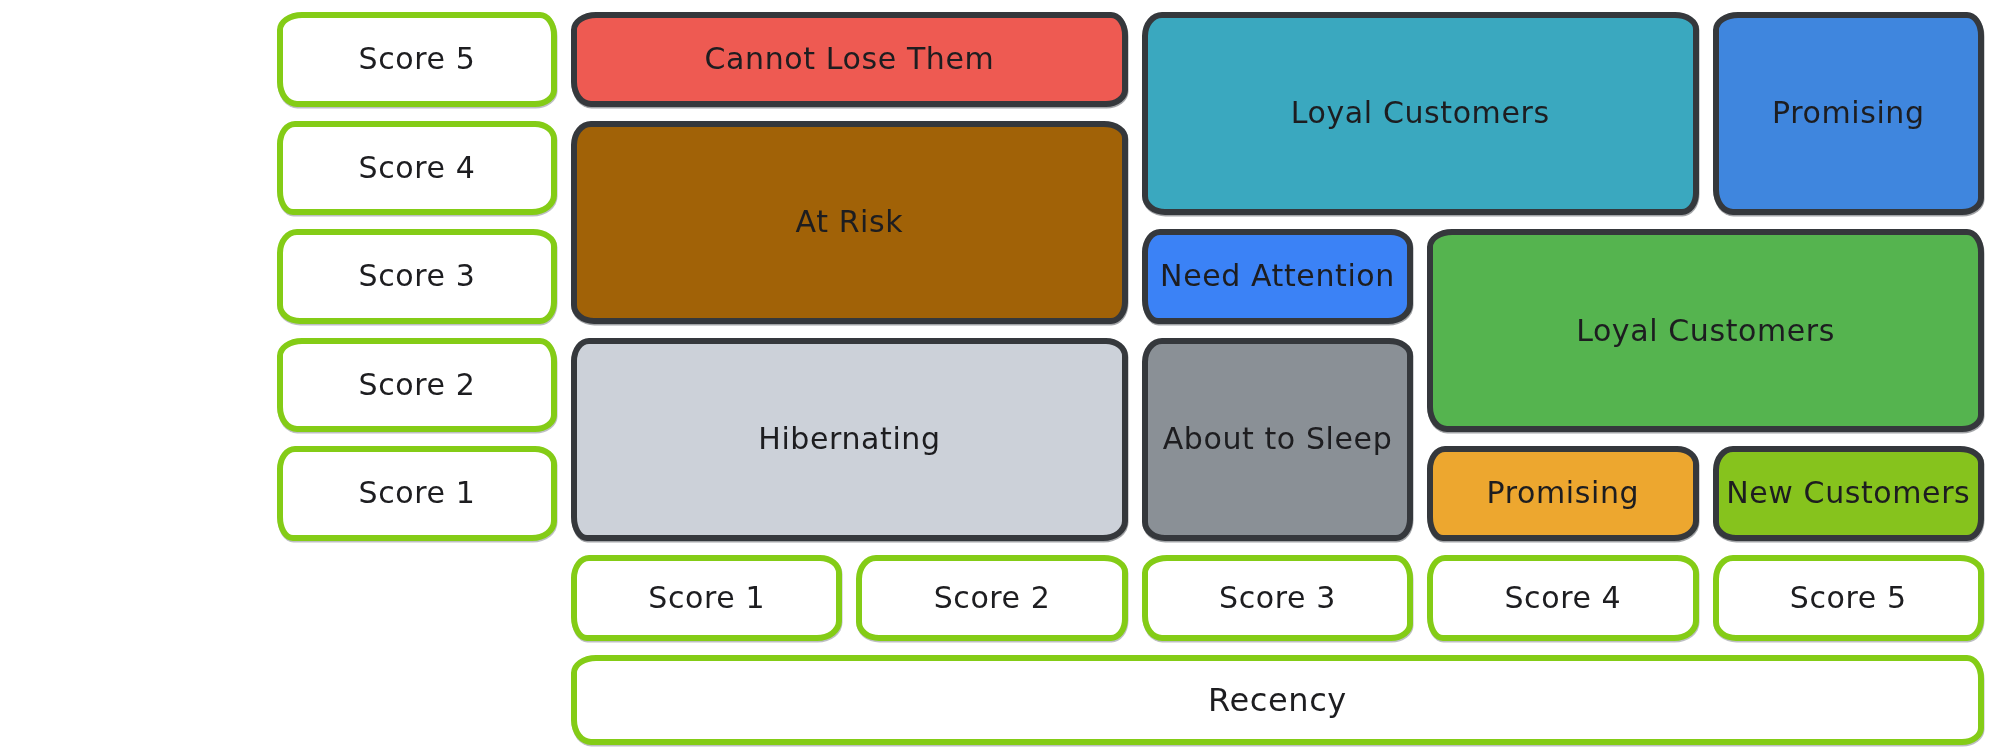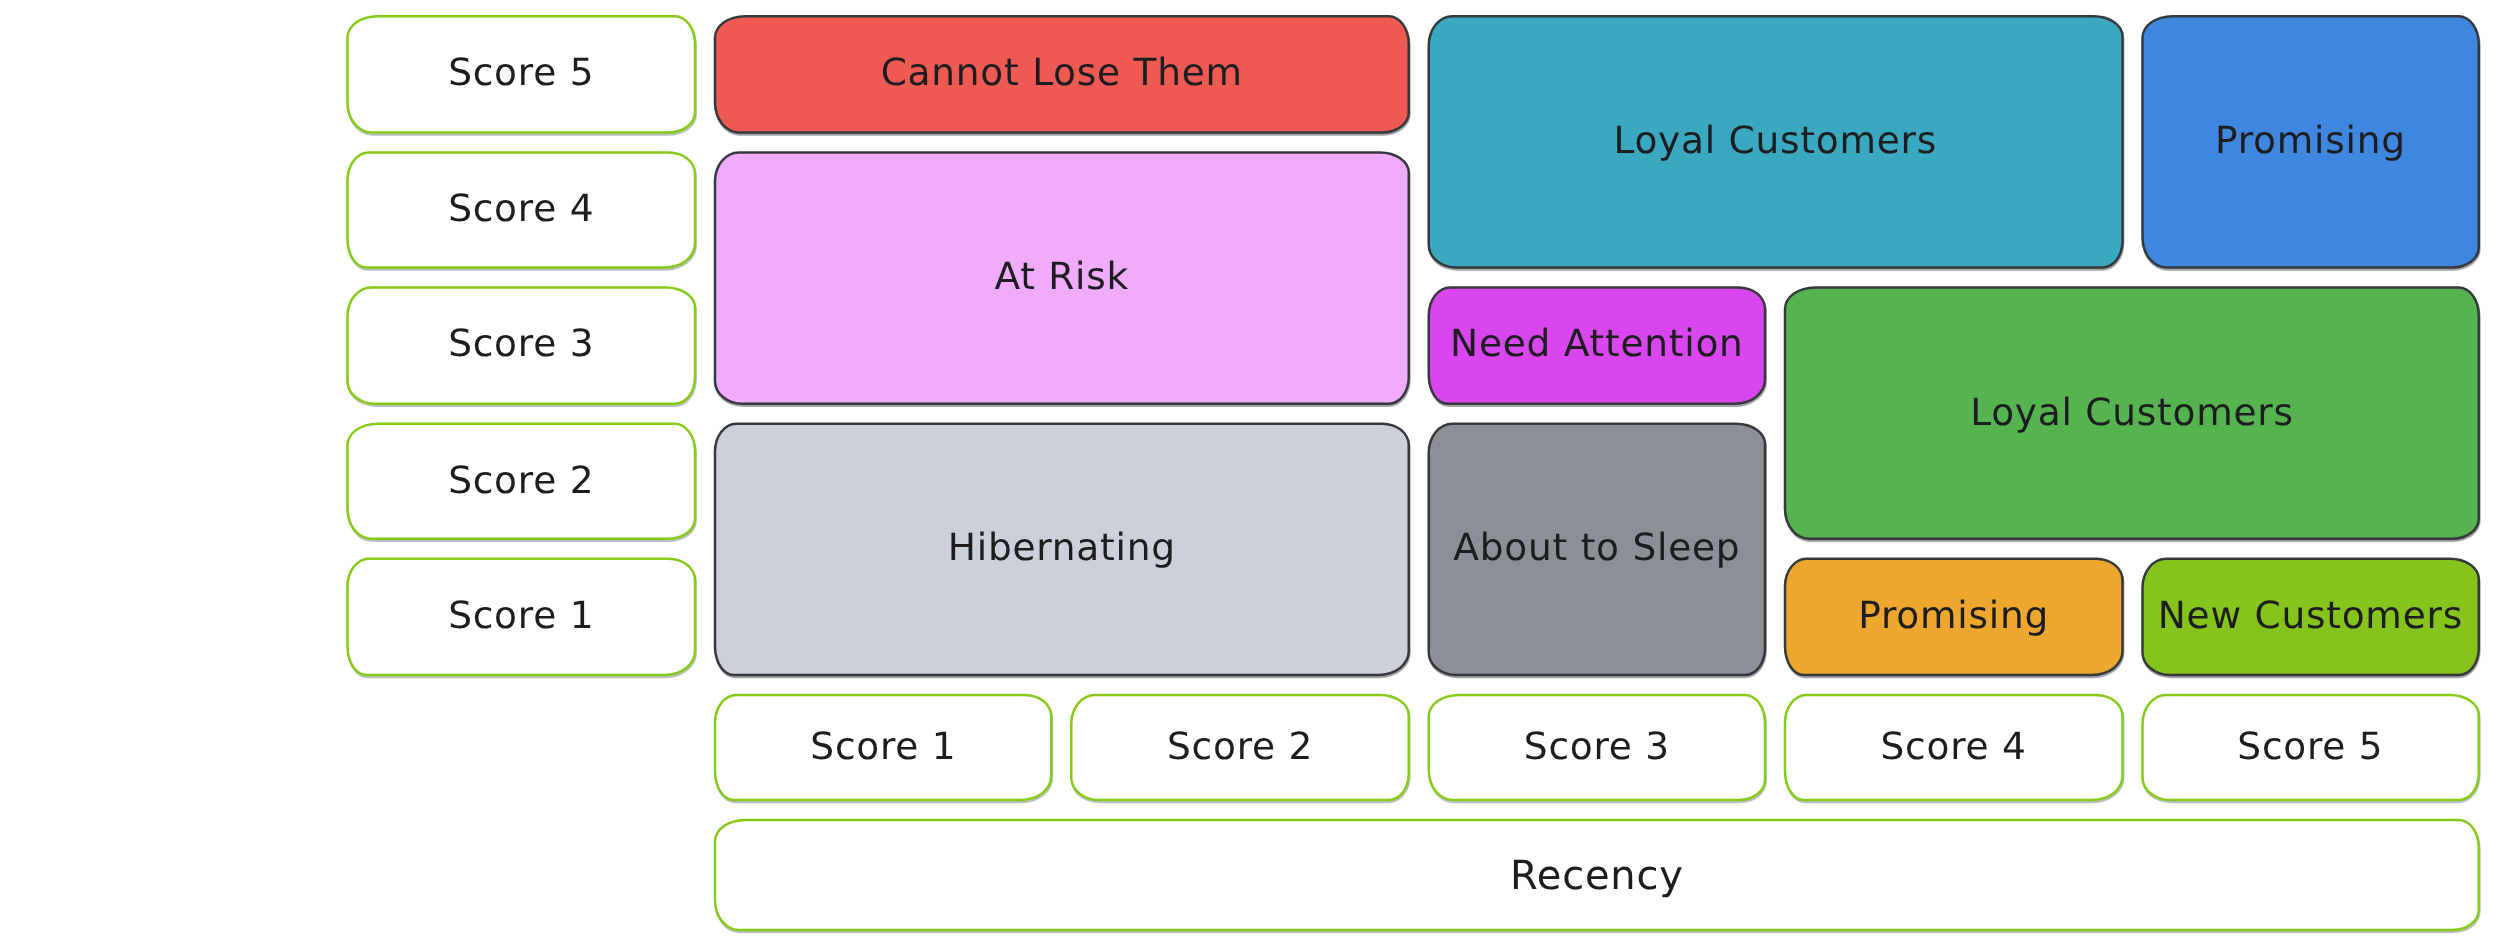--- a/index.html
+++ b/index.html
@@ -12,21 +12,21 @@
   .grid{
     display:grid;width:100%;height:100%;
     grid-template-columns:253px 280px repeat(5,1fr);
     grid-template-rows:repeat(5,1fr) 86px 90px;
     gap:14px;
   }
   .box{
     display:flex;align-items:center;justify-content:center;
     box-sizing:border-box;
     background:#ffffff;
-    border:2px solid #84cc16;
+    border:6px solid #84cc16;
     border-radius:22px 18px 24px 18px / 18px 24px 18px 22px;
     font-size:30px;letter-spacing:.6px;
     text-align:center;line-height:1.15;
     box-shadow:0.5px 1.5px 0 0 rgba(108,114,122,.45);
   }
   
   .rA{border-radius:20px 24px 17px 23px / 24px 17px 22px 19px;}
   .rB{border-radius:25px 17px 22px 20px / 18px 23px 17px 25px;}
   .rC{border-radius:18px 22px 25px 16px / 23px 18px 20px 24px;}
   .seg{border-color:#35383c;box-shadow:0.5px 1.5px 0 0 rgba(70,74,80,.5);}
@@ -62,25 +62,25 @@
   <div class="grid">
 
 
     <div class="box a-f5 rB">Score 5</div>
     <div class="box a-f4 rC">Score 4</div>
     <div class="box a-f3 rA">Score 3</div>
     <div class="box a-f2 rB">Score 2</div>
     <div class="box a-f1 rC">Score 1</div>
 
     <div class="box seg a-cannot rB" style="background: rgb(238, 90, 82);">Cannot Lose Them</div>
-    <div class="box seg a-atrisk rA" style="background: #f0abfc;">At Risk</div>
+    <div class="box seg a-atrisk rA" style="background: #a16207;">At Risk</div>
     <div class="box seg a-hib rC" style="background: rgb(204, 209, 217);">Hibernating</div>
     <div class="box seg a-loyalT rA" style="background: rgb(58, 168, 191);">Loyal Customers</div>
     <div class="box seg a-champ rB" style="background: rgb(63, 134, 222);">Promising</div>
-    <div class="box seg a-need rC" style="background: #d946ef;">Need Attention</div>
+    <div class="box seg a-need rC" style="background: #3b82f6;">Need Attention</div>
     <div class="box seg a-sleep rA" style="background: rgb(138, 144, 150);">About to Sleep</div>
     <div class="box seg a-loyalG rB" style="background: rgb(85, 180, 79);">Loyal Customers</div>
     <div class="box seg a-prom rC" style="background: rgb(237, 167, 47);">Promising</div>
     <div class="box seg a-new rA" style="background: rgb(134, 195, 29);">New Customers</div>
 
     <div class="box a-r1 rC">Score 1</div>
     <div class="box a-r2 rA">Score 2</div>
     <div class="box a-r3 rB">Score 3</div>
     <div class="box a-r4 rC">Score 4</div>
     <div class="box a-r5 rA">Score 5</div>

